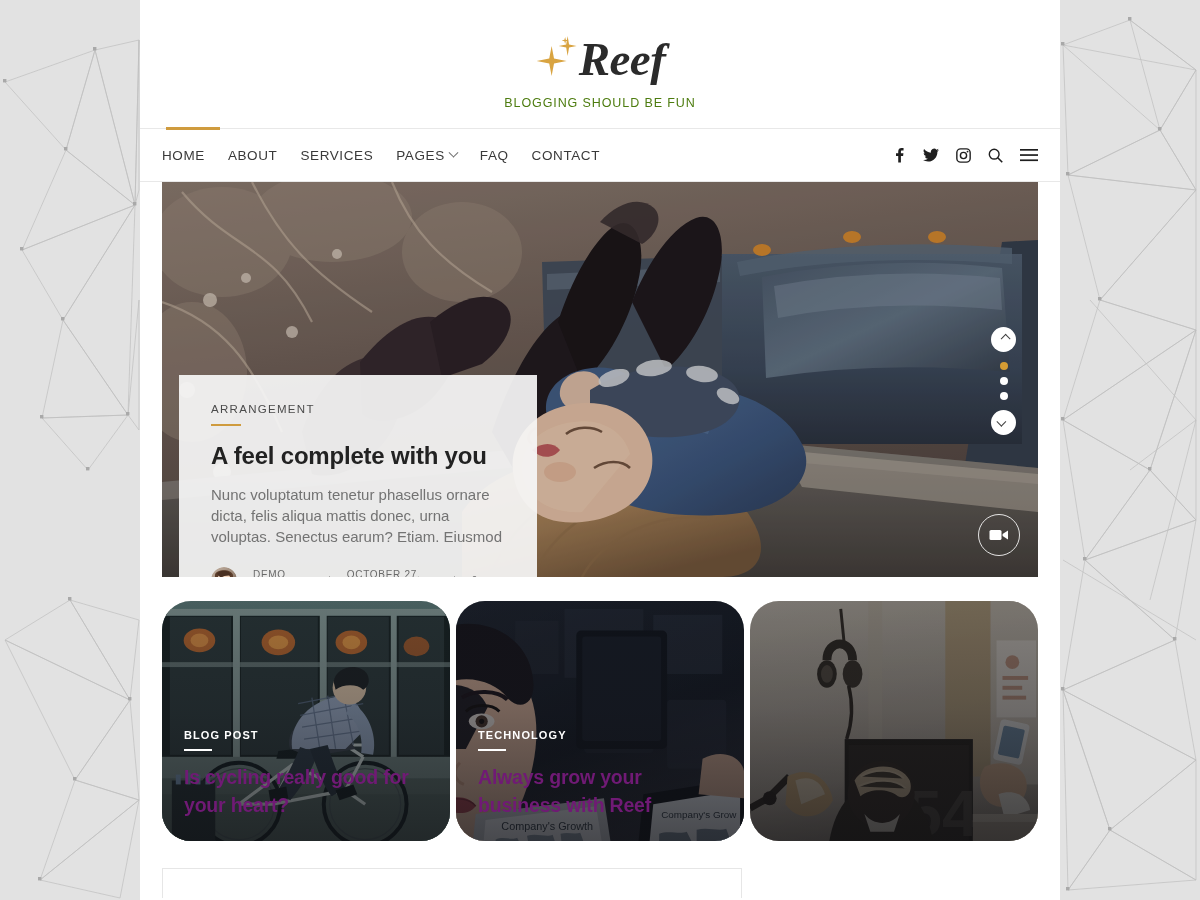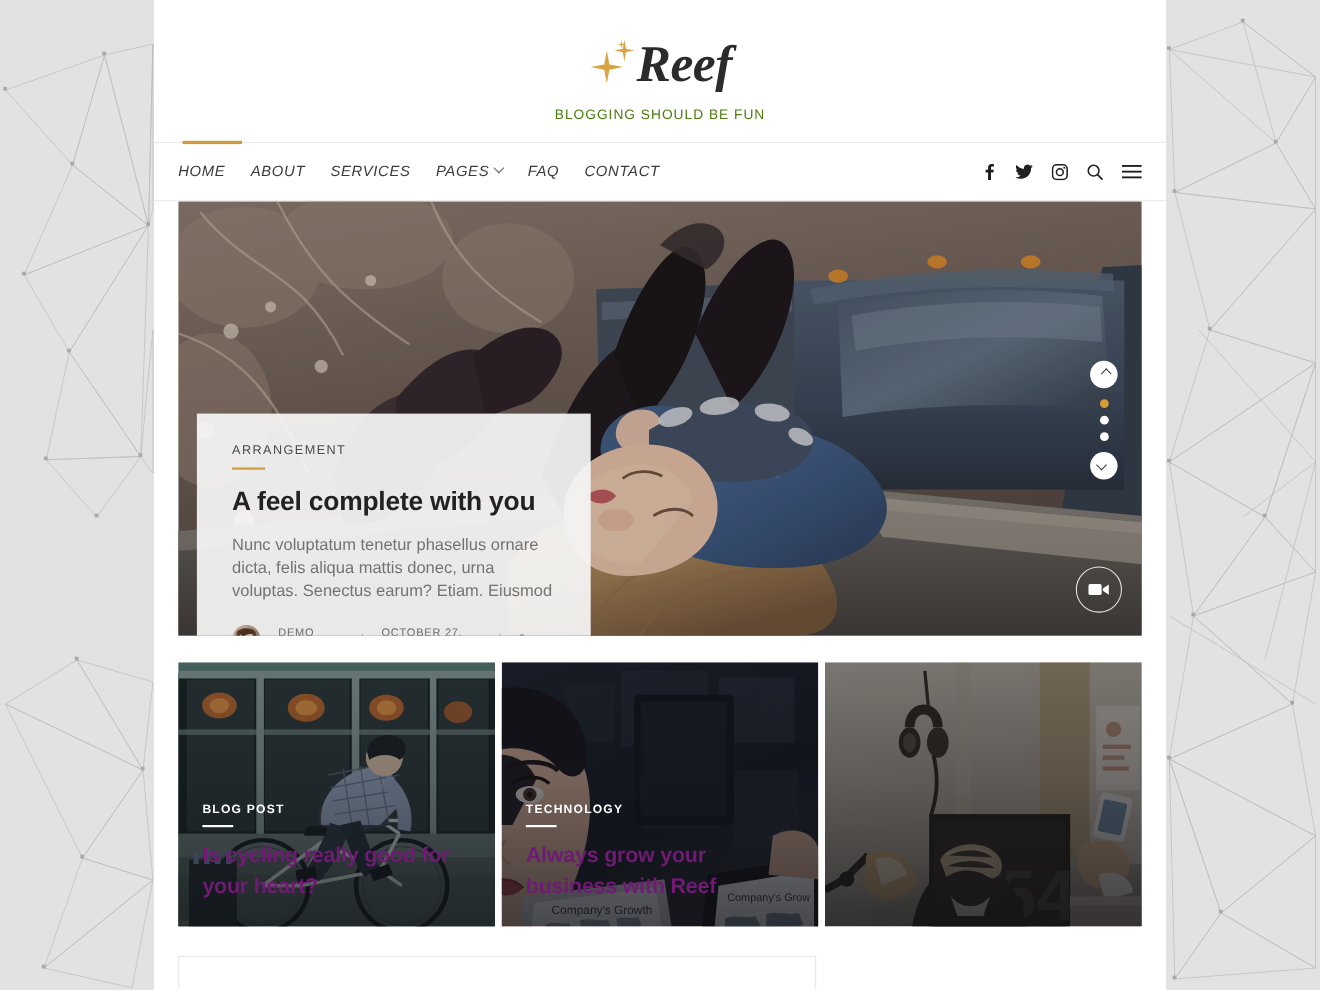--- a/index.html
+++ b/index.html
@@ -118,21 +118,20 @@
   .nav-link {
     display: inline-flex;
     align-items: center;
     gap: 5px;
     padding: 0 23px 0 0;
     font-size: 13.5px;
     letter-spacing: 0.6px;
     color: #3a3a3a;
     text-decoration: none;
     cursor: pointer;
-    font-style: italic;
   }
   .nav-link:first-child { }
   .chev-down {
     display: inline-block;
     width: 7px; height: 7px;
     border-right: 1.4px solid #6d6d6d;
     border-bottom: 1.4px solid #6d6d6d;
     transform: rotate(45deg) translate(-2px,-2px);
   }
 
@@ -262,20 +261,21 @@
     display: flex;
     gap: 6px;
     margin: 24px 22px 0 22px;
   }
   .card {
     position: relative;
     flex: 1;
     height: 240px;
     overflow: hidden;
     cursor: pointer;
+    border-radius: 29px;
   }
   .card-photo { position: absolute; inset: 0; }
   .card-shade {
     position: absolute; inset: 0;
     background: linear-gradient(to bottom, rgba(20,20,26,0.12) 0%, rgba(20,20,26,0.30) 45%, rgba(16,16,20,0.62) 100%);
   }
   .card-body {
     position: absolute;
     left: 22px; right: 18px; bottom: 22px;
   }

